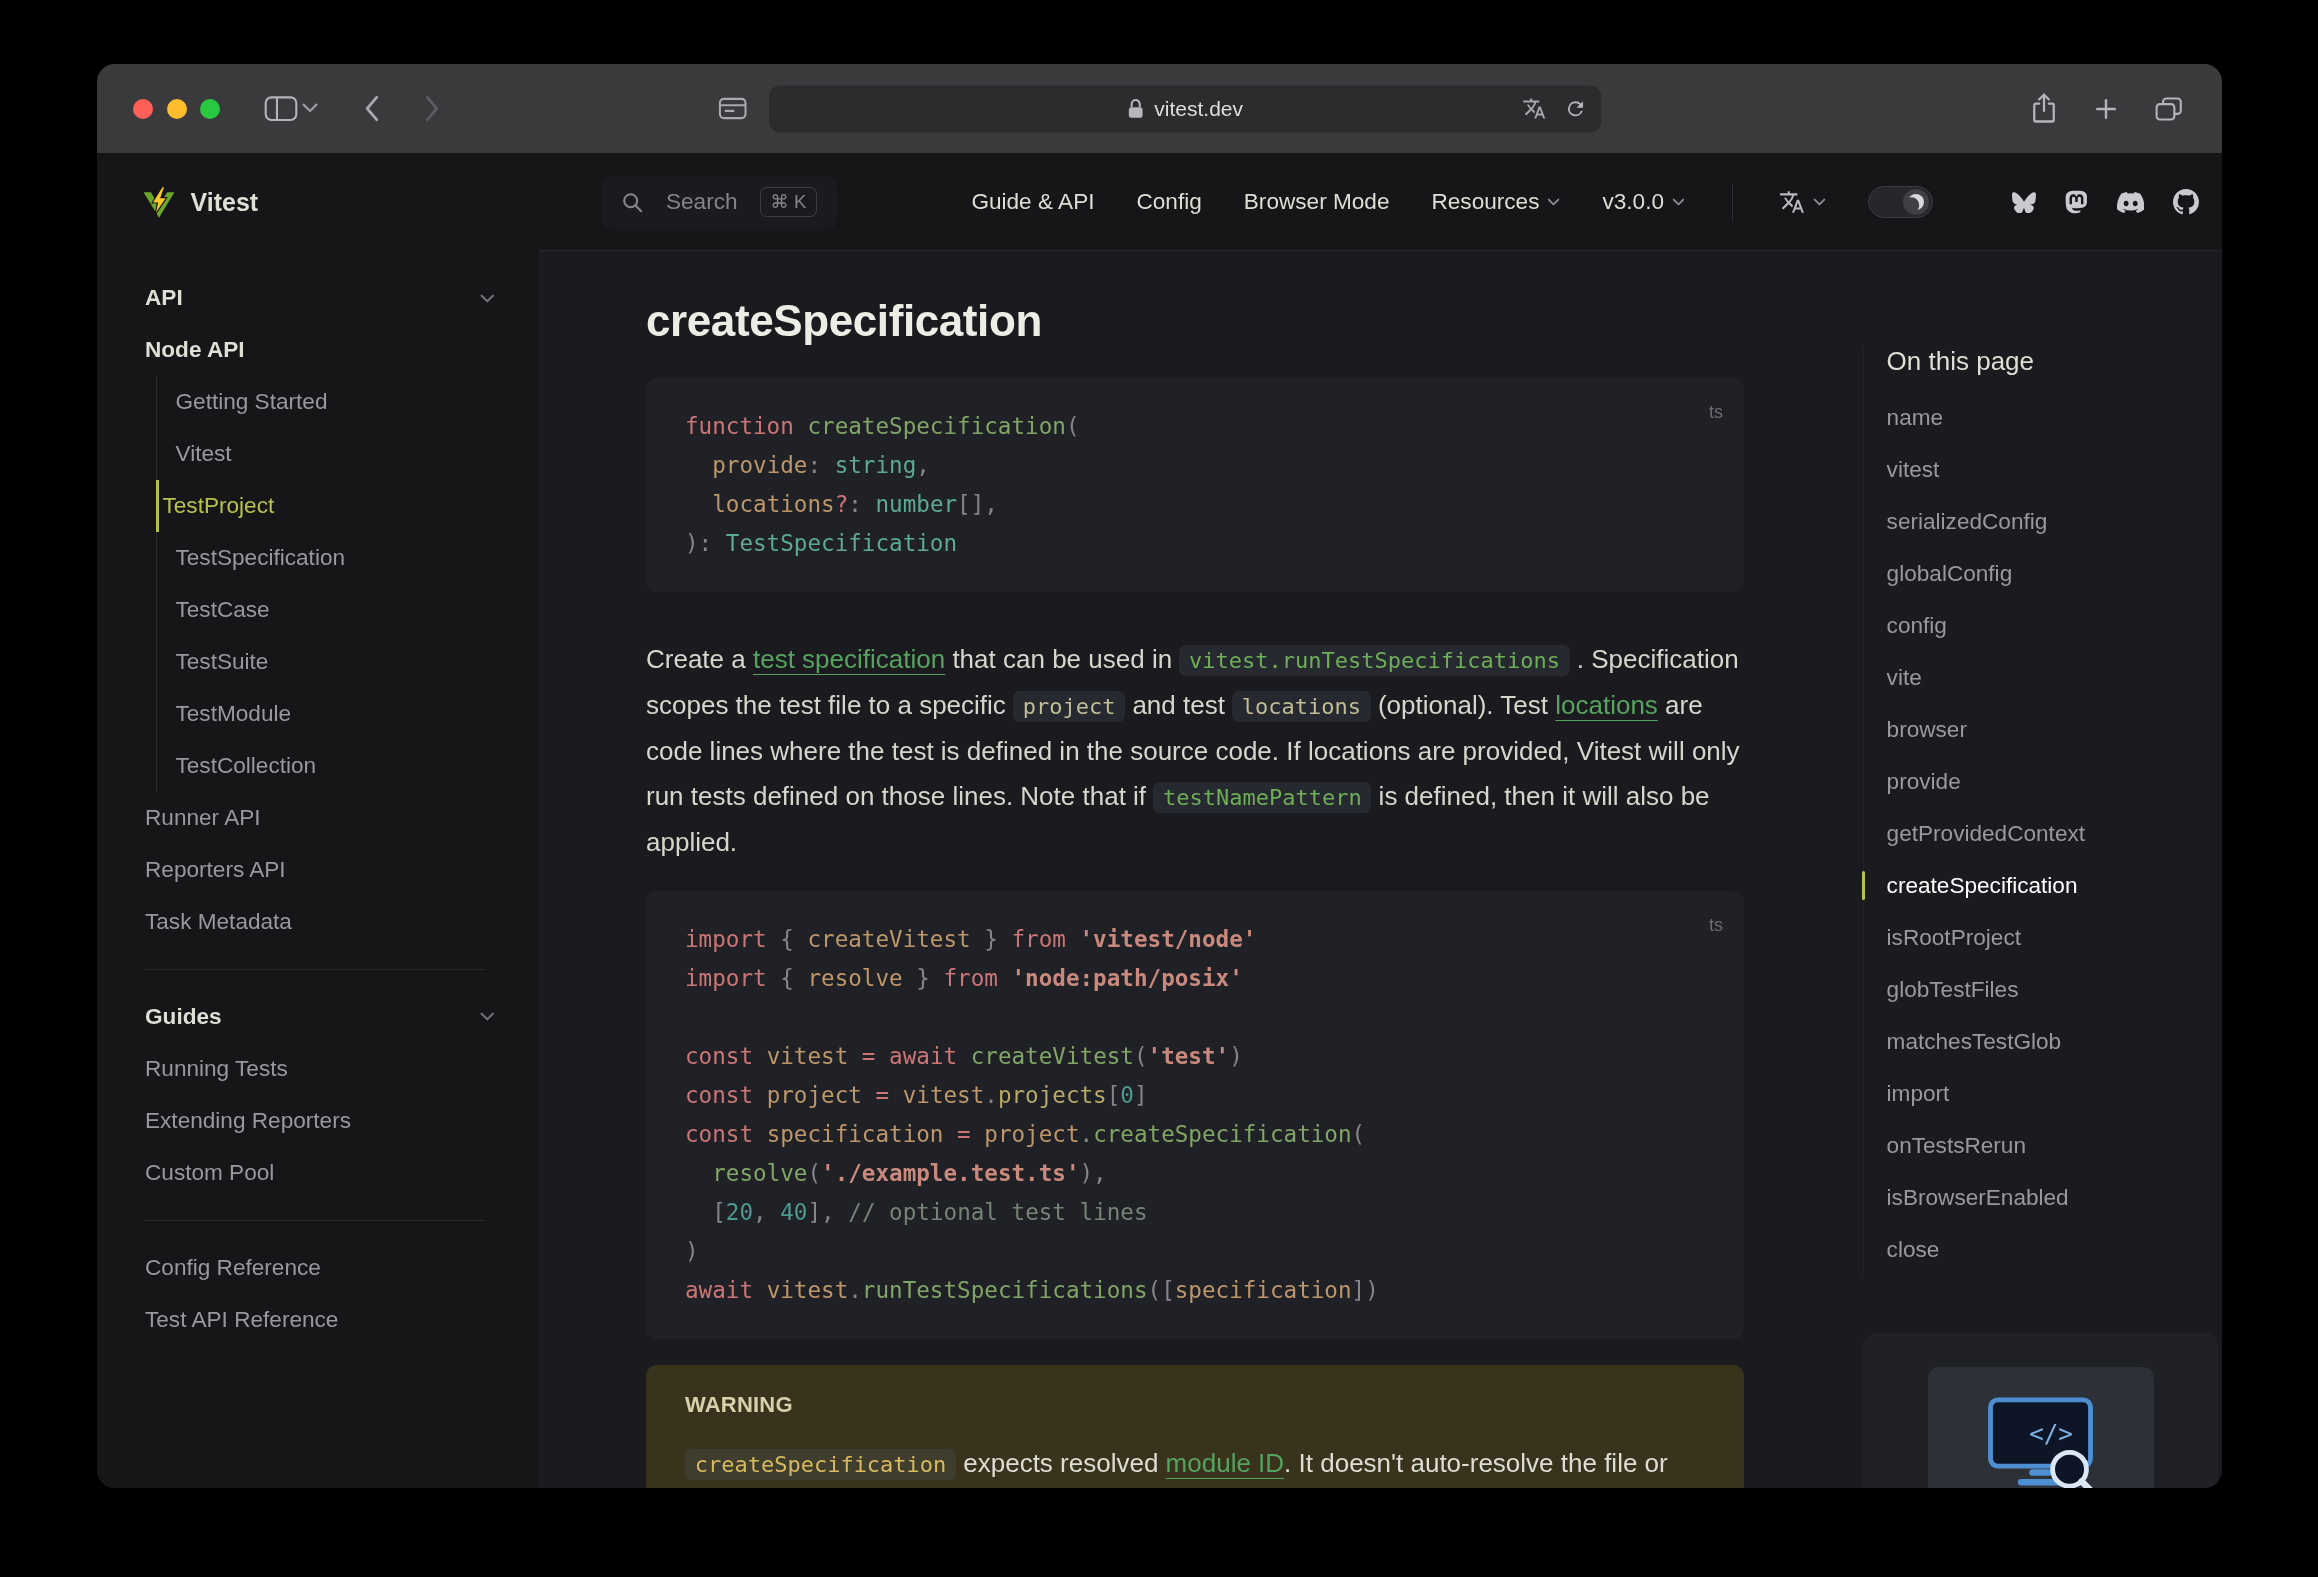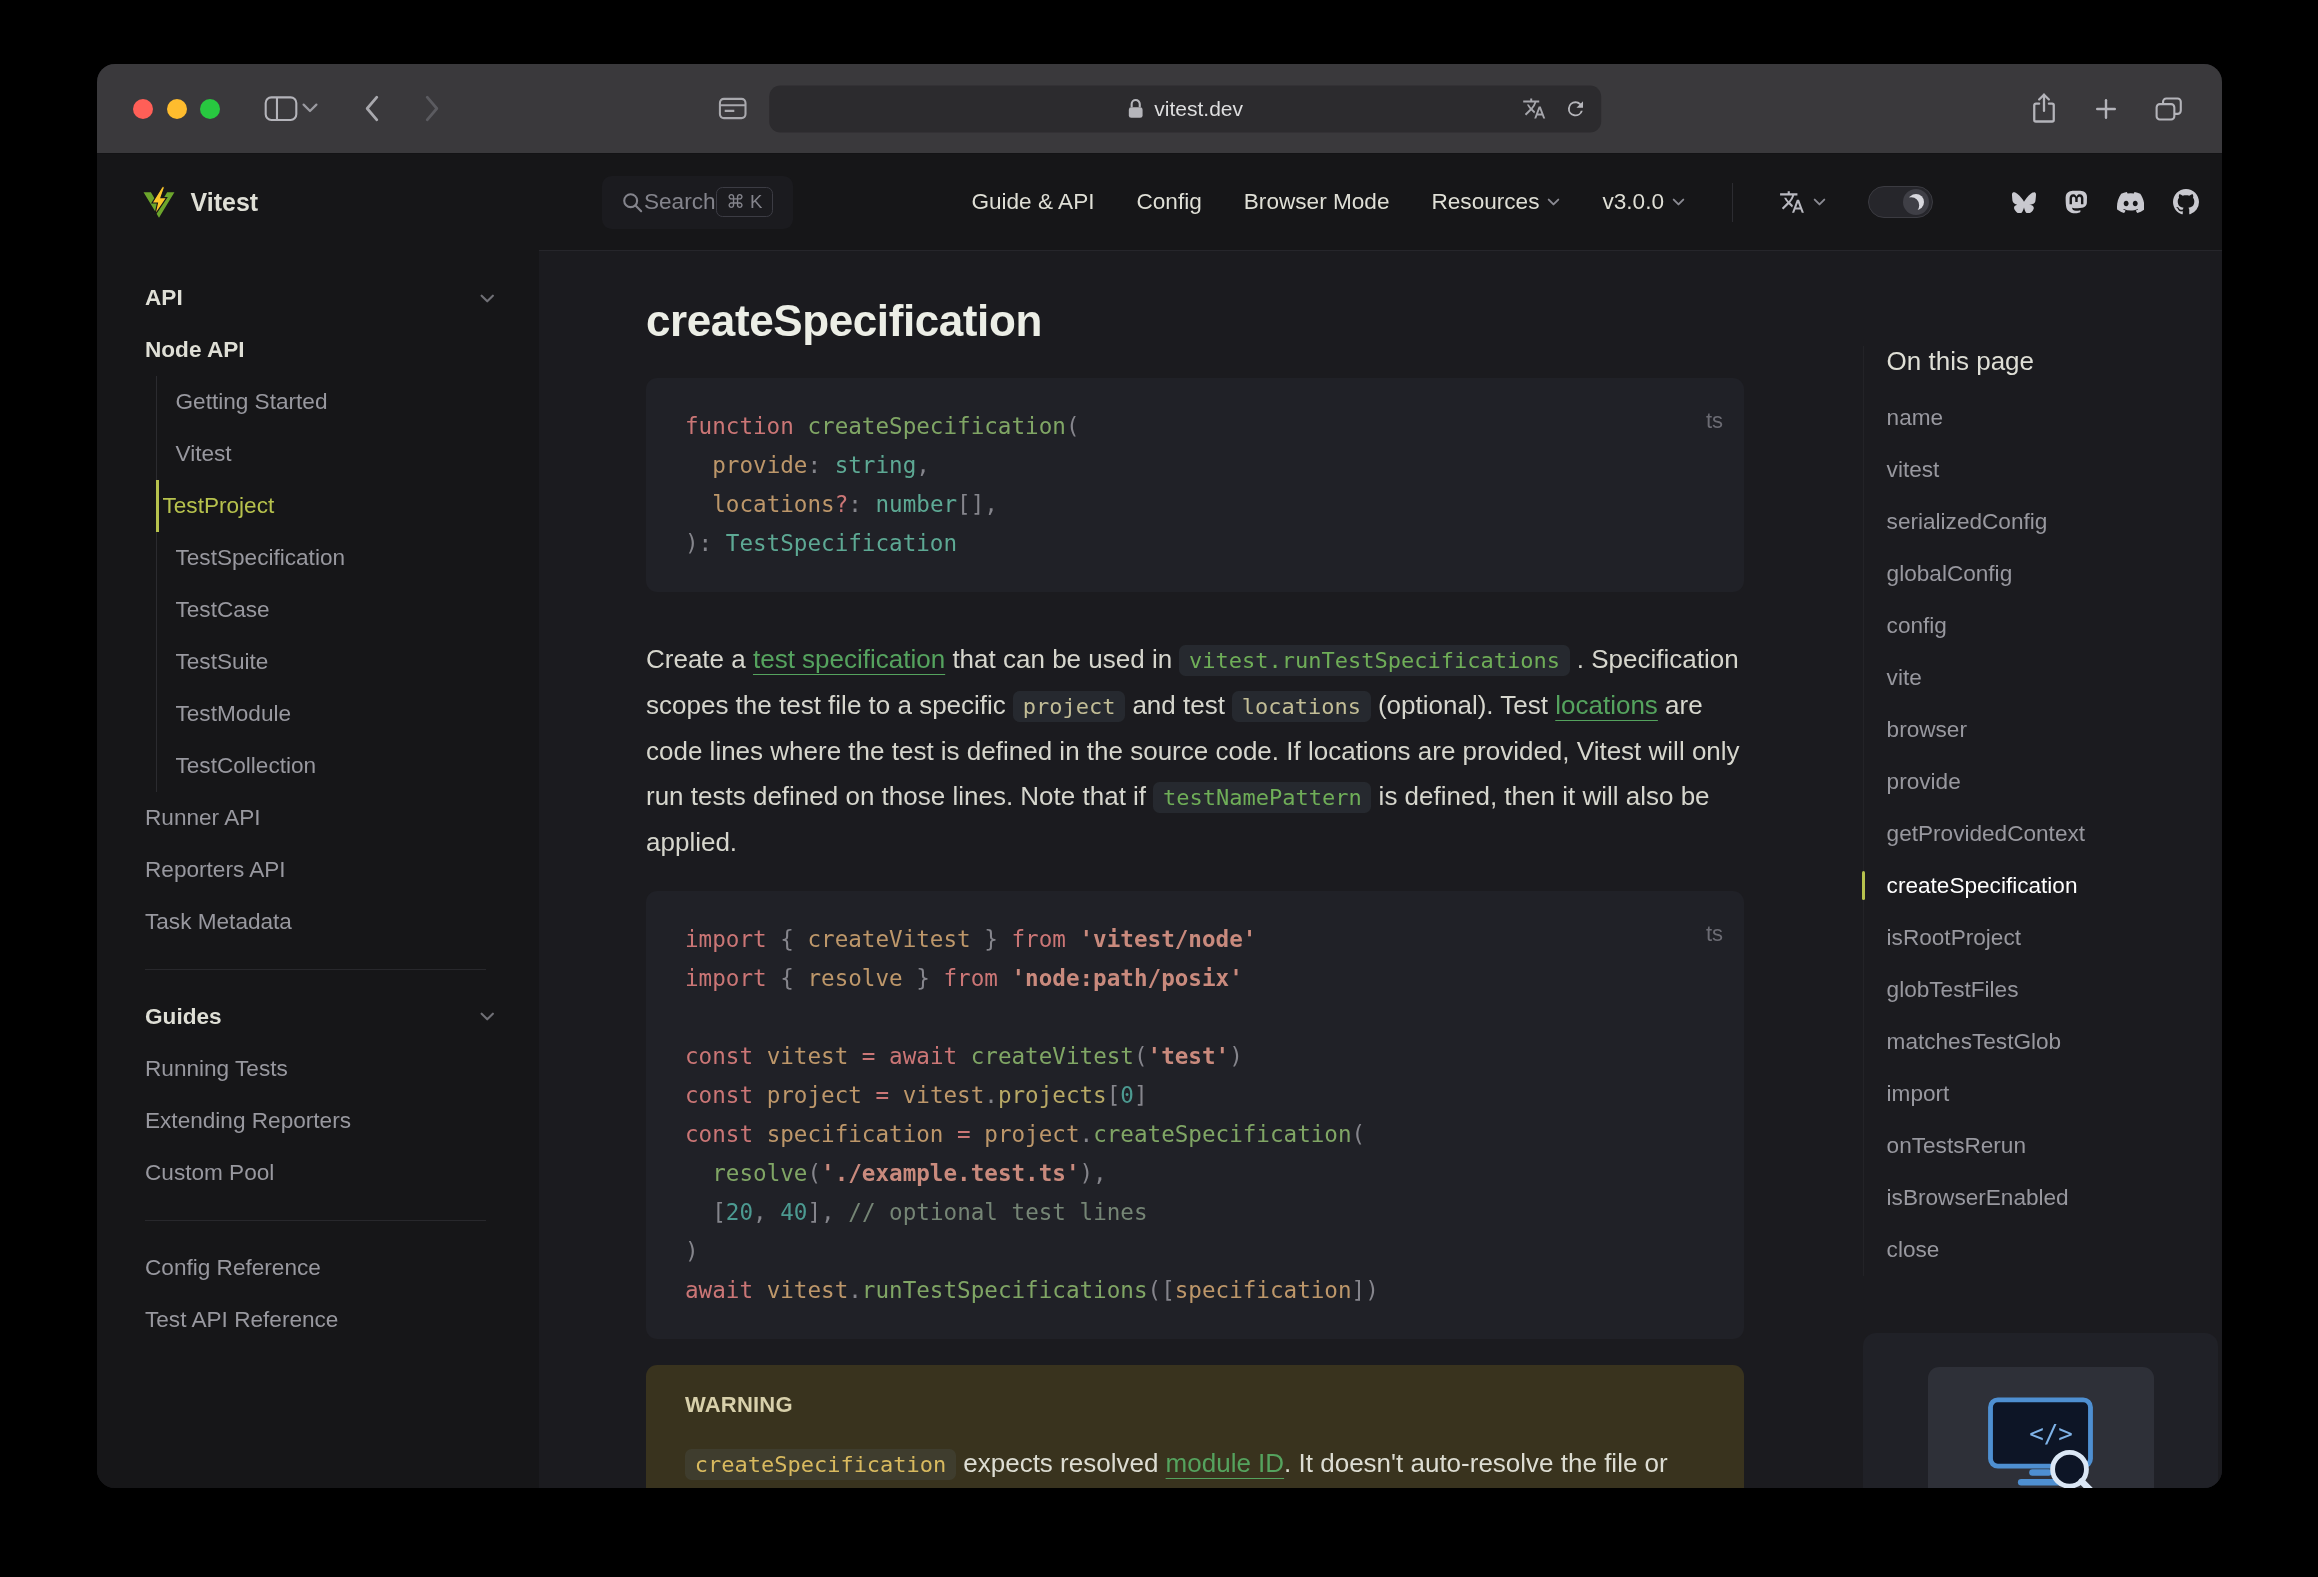--- a/index.html
+++ b/index.html
@@ -57,21 +57,21 @@
   .sb-top{ height:52px; display:flex; align-items:center; font-size:22.6px; font-weight:500; color:var(--text2); }
   .sb-divider{ height:0.8px; background:#28282c; margin:21px 8px 21px 0; }
   
   .main{ flex:1; display:flex; flex-direction:column; min-width:0; }
   .nav{
     height:97px; flex-shrink:0; background:var(--bg-soft);
     border-bottom:0.8px solid #26262b;
     display:flex; align-items:center; padding:0 22.6px 0 63px;
   }
   .search{
-    display:flex; align-items:center; gap:0; height:53px; padding:0 19.4px;
+    display:flex; align-items:center; gap:22px; height:53px; padding:0 19.4px;
     border-radius:9.7px; background:#1b1b1f; color:#84848c; font-size:22.6px; border:none;
   }
   .search kbd{
     border:1.2px solid #3c3c44; border-radius:6.5px; padding:3.2px 9.7px; font-size:18.6px;
     font-family:"Liberation Sans",sans-serif; color:#84848c;
   }
   .nav-links{ margin-left:auto; display:flex; align-items:center; gap:42px;
     font-size:22.6px; font-weight:500; color:var(--text1); }
   .nav-link{ display:flex; align-items:center; gap:8px; cursor:default; }
   .nav-sep{ width:0.8px; height:39px; background:#2c2c31; margin:0 4.8px; }
@@ -85,21 +85,21 @@
   
   .page{ flex:1; display:flex; overflow:hidden; background:var(--bg); }
   .doc{ width:1098px; margin-left:107px; padding-top:45px; flex-shrink:0; }
   h1.title{ font-size:44px; font-weight:600; color:#eceee6; letter-spacing:-0.4px; }
   .codeblock{
     margin-top:32px; background:var(--code-bg); border-radius:11.3px;
     padding:29px 39px; position:relative;
     font-family:"DejaVu Sans Mono", monospace; font-size:22.6px; line-height:39px; color:#dbd7ca;
   }
   .codeblock + .para{ margin-top:45px; }
-  .codeblock .lang{ position:absolute; top:23px; right:21px; font-size:22px; color:#6b6b73;
+  .codeblock .lang{ position:absolute; top:15px; right:21px; font-size:18px; color:#6b6b73;
     font-family:"Liberation Sans",sans-serif; }
   .line{ white-space:pre; }
   .k{ color:#cb7676; } .f{ color:#80a665; } .v{ color:#bd976a; } .ty{ color:#5da994; }
   .s{ color:#c98a7d;font-weight:bold; } .n{ color:#4c9a91; } .c{ color:#758575; } .p{ color:#85858c; } .pr{ color:#b8a965; }
   .para{ font-size:26px; line-height:45px; color:#d6d6cd; }
   .para + .codeblock{ margin-top:26px; }
   .link{ color:var(--link); text-decoration:underline; text-underline-offset:5.7px; text-decoration-thickness:1.2px; cursor:pointer; }
   .icode{
     background:rgba(101,117,133,.16); border-radius:6.5px; padding:3.2px 9.7px;
     font-family:"DejaVu Sans Mono",monospace; font-size:22px; color:#c2bd96;

